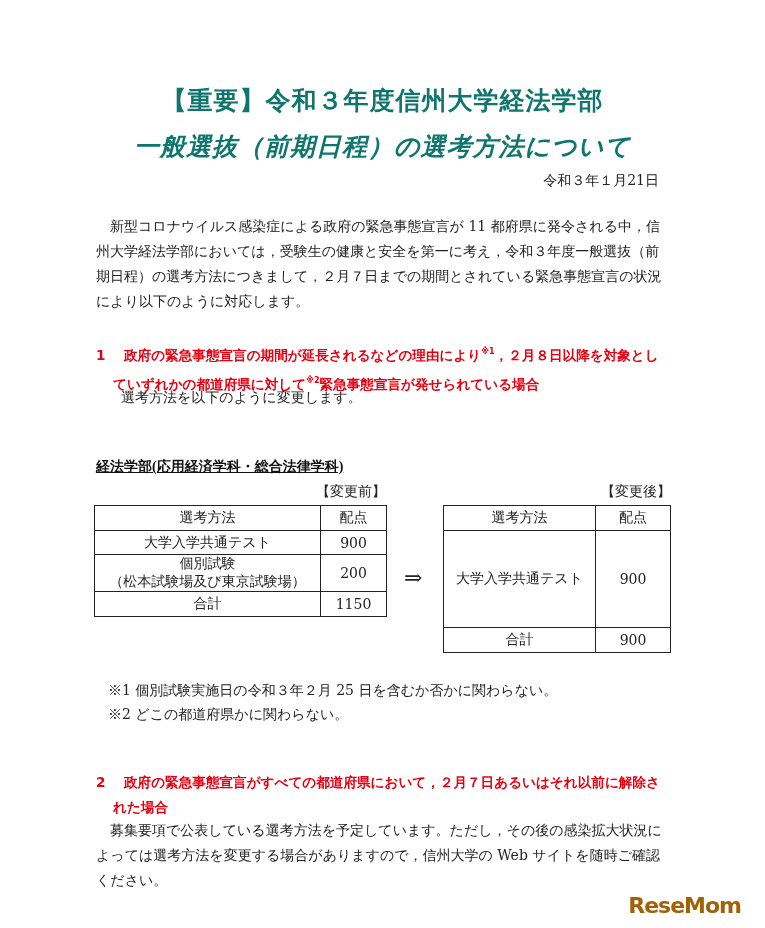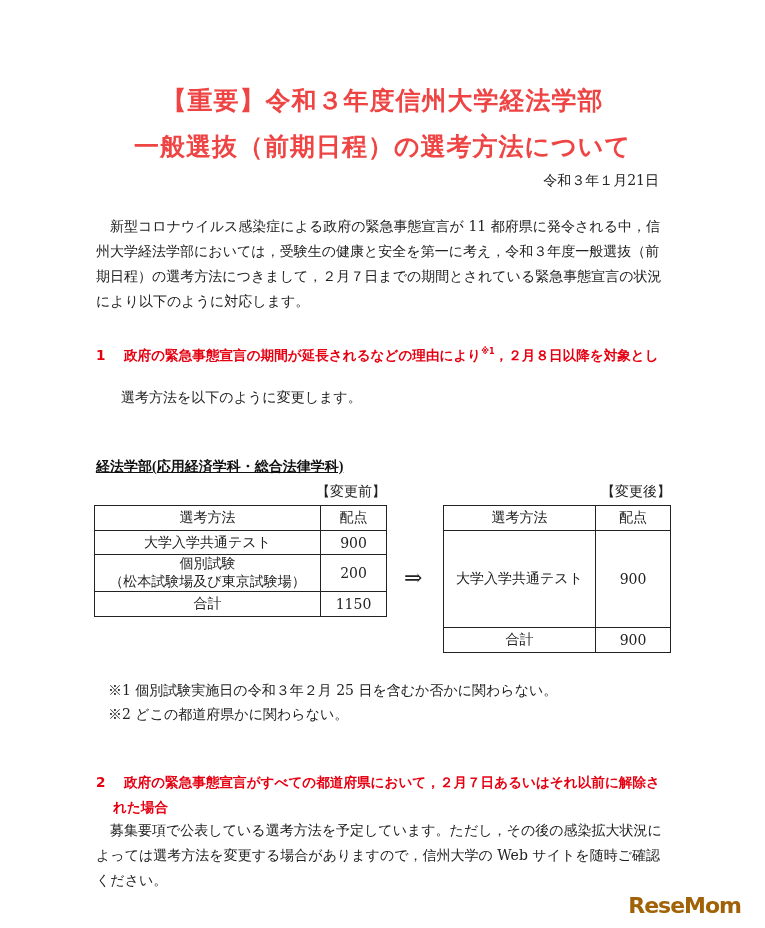--- a/index.html
+++ b/index.html
@@ -1,20 +1,20 @@
 <!DOCTYPE html>
 <html><head>
 <meta charset="utf-8">
 <style>
   html, body { margin:0; padding:0; background:#ffffff; }
   body { width:765px; height:928px; position:relative; overflow:hidden;
     font-family:"DejaVu Serif","Liberation Serif",serif; color:#222; }
   .title { position:absolute; left:0; width:765px; text-align:center;
     font-family:"DejaVu Sans","Liberation Sans",sans-serif; font-weight:bold;
-    font-size:25px; color:#ef4444; letter-spacing:1px; }
+    font-size:25px; color:#0f766e; letter-spacing:1px; }
   .date { position:absolute; right:106px; top:172px; font-size:14px; }
   .para { position:absolute; left:96px; width:572px; font-size:14px; line-height:25px; }
   .indent { text-indent:1em; }
   .red { position:absolute; left:96px; width:580px; color:#e60012; font-weight:bold;
     font-family:"DejaVu Sans","Liberation Sans",sans-serif; font-size:13.6px; line-height:25px; }
   .red .num { display:inline-block; width:28px; }
   .red sup { font-size:8px; }
   .red .cont { padding-left:17px; display:block; }
   .dept { position:absolute; left:96px; top:458px; font-weight:bold; text-decoration:underline;
     font-family:Liberation Serif, serif; font-size:14px; color:#111; }
@@ -23,27 +23,28 @@
   td, th { border:1px solid #222; text-align:center; font-weight:normal; padding:0; }
   .arrow { position:absolute; left:404px; top:565px; font-size:22px; }
   .note { position:absolute; left:108px; font-size:14px; line-height:24px; }
   .logo { position:absolute; right:24px; top:893px; font-family:"DejaVu Sans","Liberation Sans",sans-serif;
     font-weight:bold; font-size:22px; color:#a16207; letter-spacing:-1px; }
 </style>
 </head>
 <body>
 
 <div class="title" style="top:84px;">【重要】令和３年度信州大学経法学部</div>
-<div class="title" style="top:130px;">一般選抜（前期日程）の選考方法について</div>
+<div class="title" style="top:130px;font-style:italic;">一般選抜（前期日程）の選考方法について</div>
 <div class="date">令和３年１月21日</div>
 
 <div class="para indent" style="top:214px;">新型コロナウイルス感染症による政府の緊急事態宣言が 11 都府県に発令される中，信州大学経法学部においては，受験生の健康と安全を第一に考え，令和３年度一般選抜（前期日程）の選考方法につきまして，２月７日までの期間とされている緊急事態宣言の状況により以下のように対応します。</div>
 
 <div class="red" style="top:339px;">
   <span class="num">1</span><span>政府の緊急事態宣言の期間が延長されるなどの理由により</span><sup>※1</sup><span>，２月８日以降を対象とし</span>
+  <span class="cont"><span>ていずれかの都道府県に対して</span><sup>※2</sup><span>緊急事態宣言が発せられている場合</span></span>
 </div>
 <div class="para" style="top:385px; left:121px;">選考方法を以下のように変更します。</div>
 
 <div class="dept">経法学部(応用経済学科・総合法律学科)</div>
 
 <div class="cap" style="left:94px; width:292px; top:483px;">【変更前】</div>
 <table style="left:94px; top:505px; width:293px;">
   <tbody>
       <tr style="height:25px;">
     <th style="width:225px;">選考方法</th>

